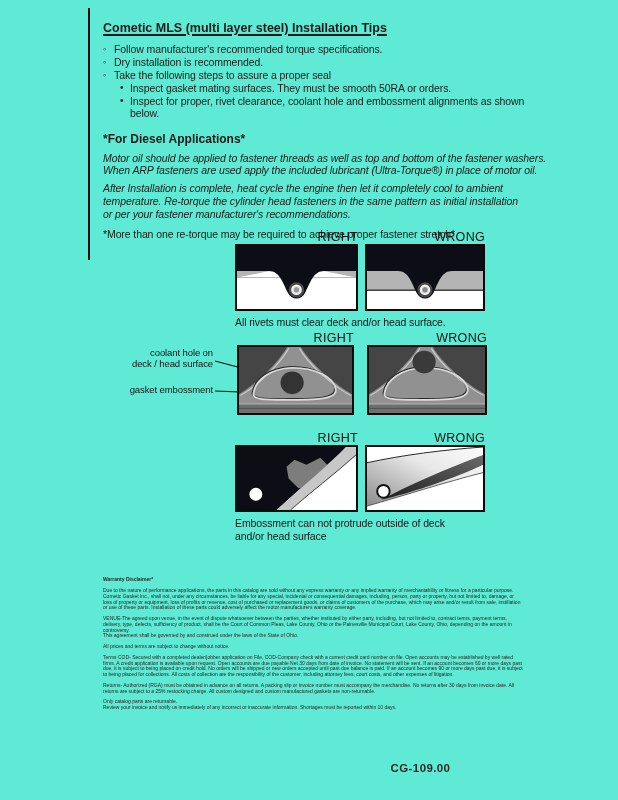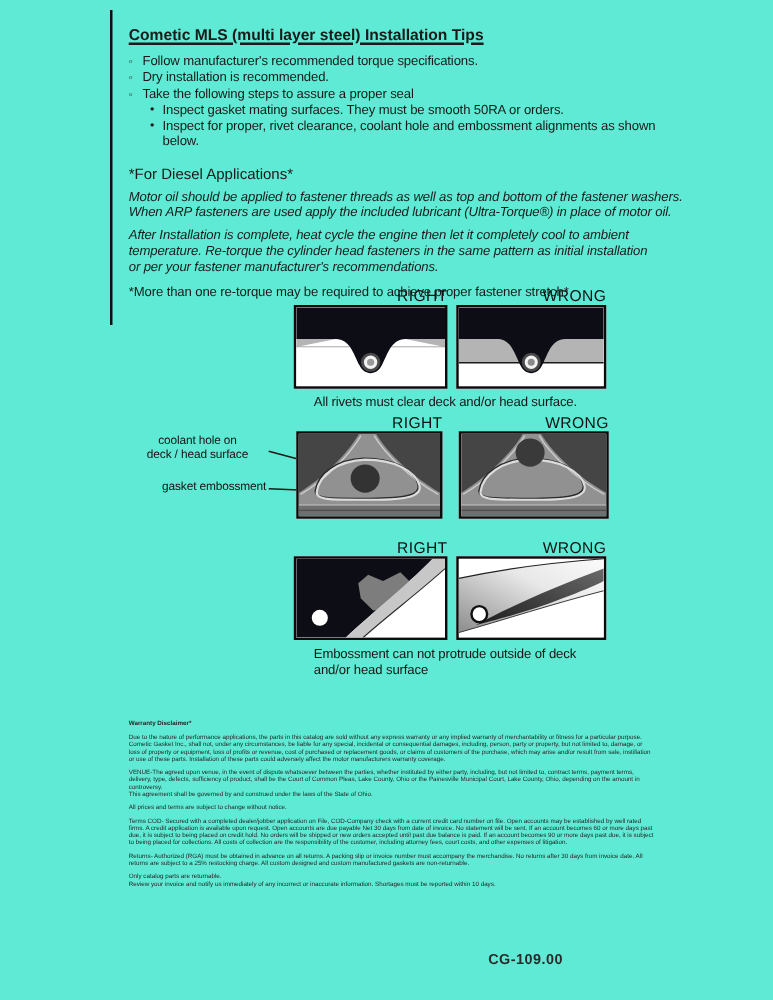--- a/index.html
+++ b/index.html
@@ -6,28 +6,28 @@
   .page{position:relative;width:618px;height:800px;background:#5eead4;overflow:hidden;
         font-family:"Liberation Sans", sans-serif;color:#1a1a1a;}
   .left-rule{position:absolute;left:88px;top:8px;width:1.5px;height:252px;background:#101010;}
   .content{position:absolute;left:103px;top:20px;width:445px;}
   .title{font-size:12.5px;font-weight:700;text-decoration:underline;text-decoration-thickness:1.5px;
          text-underline-offset:2px;line-height:16px;margin-bottom:7px;}
   .tiprow{display:flex;font-size:10.5px;line-height:13px;letter-spacing:-0.1px;}
   .tiprow .marker{width:11px;flex:0 0 11px;font-size:9px;line-height:13px;}
   .subrow{display:flex;font-size:10.5px;line-height:12.5px;letter-spacing:-0.1px;padding-left:17px;}
   .subrow .marker{width:10px;flex:0 0 10px;font-size:10px;line-height:12.5px;}
-  .diesel-heading{font-size:12px;font-weight:400;margin-top:12px;line-height:15px;}
+  .diesel-heading{font-size:12px;font-weight:700;margin-top:12px;line-height:15px;}
   .para{font-size:10.5px;line-height:12.8px;letter-spacing:-0.1px;margin-top:5px;font-style:italic;}
   .note{font-size:10.5px;letter-spacing:-0.1px;margin-top:8px;}
   .prelines{white-space:pre-line;}
   .dlabel{position:absolute;font-size:12.5px;color:#111;text-align:right;letter-spacing:0.3px;}
   .dbox{position:absolute;border:2px solid #0b0b0b;box-sizing:border-box;background:#fff;}
   .dbox svg{display:block;width:100%;height:100%;}
-  .caption{position:absolute;font-size:10.5px;letter-spacing:-0.1px;line-height:12.5px;color:#161616;margin-left:16px;}
+  .caption{position:absolute;font-size:10.5px;letter-spacing:-0.1px;line-height:12.5px;color:#161616;}
   .annot{position:absolute;left:103px;width:110px;text-align:right;font-size:9.5px;line-height:11px;
          letter-spacing:-0.1px;color:#141414;}
   .leader-svg{position:absolute;left:0;top:340px;width:618px;height:70px;pointer-events:none;}
   .fineprint{position:absolute;left:103px;top:576px;width:840px;transform:scale(0.5);
              transform-origin:0 0;font-size:10px;line-height:11.5px;color:#262626;}
   .fineprint .fp-head{font-weight:700;margin:0 0 11px 0;}
   .fineprint p{margin:0 0 10px 0;}
   .page-number{position:absolute;left:358px;top:762px;width:125px;text-align:center;
                font-size:11.5px;letter-spacing:0.4px;color:#2a2a2a;font-weight:bold;}
 </style>
@@ -95,21 +95,21 @@
       <circle cx="60" cy="44.5" r="7.8" fill="#4a4a4a"></circle>
       <circle cx="60" cy="44.5" r="5.4" fill="#f2f2f2"></circle>
       <circle cx="60" cy="44.5" r="2.9" fill="#8a8a8a"></circle>
     </svg>
   </div>
   <div class="caption" style="left:235px;top:316px;">All rivets must clear deck and/or head surface.</div>
 
   <div class="dlabel" style="left:237px;top:331px;width:117px;">RIGHT</div>
   <div class="dlabel" style="left:367px;top:331px;width:120px;">WRONG</div>
 
-  <div class="annot prelines" style="top:347px;text-align:center;">coolant hole on
+  <div class="annot prelines" style="top:347px;">coolant hole on
 deck / head surface</div>
   <div class="annot" style="top:384px;">gasket embossment</div>
   <svg class="leader-svg">
     <line x1="215" y1="21" x2="290" y2="41" stroke="#1a1a1a" stroke-width="1.1"></line>
     <line x1="215" y1="51" x2="264" y2="53" stroke="#1a1a1a" stroke-width="1.1"></line>
   </svg>
 
   <div class="dbox" style="left:237px;top:345px;width:117px;height:70px;">
     <svg viewBox="0 0 117 70" preserveAspectRatio="none">
       <rect width="117" height="70" fill="#919191"></rect>

